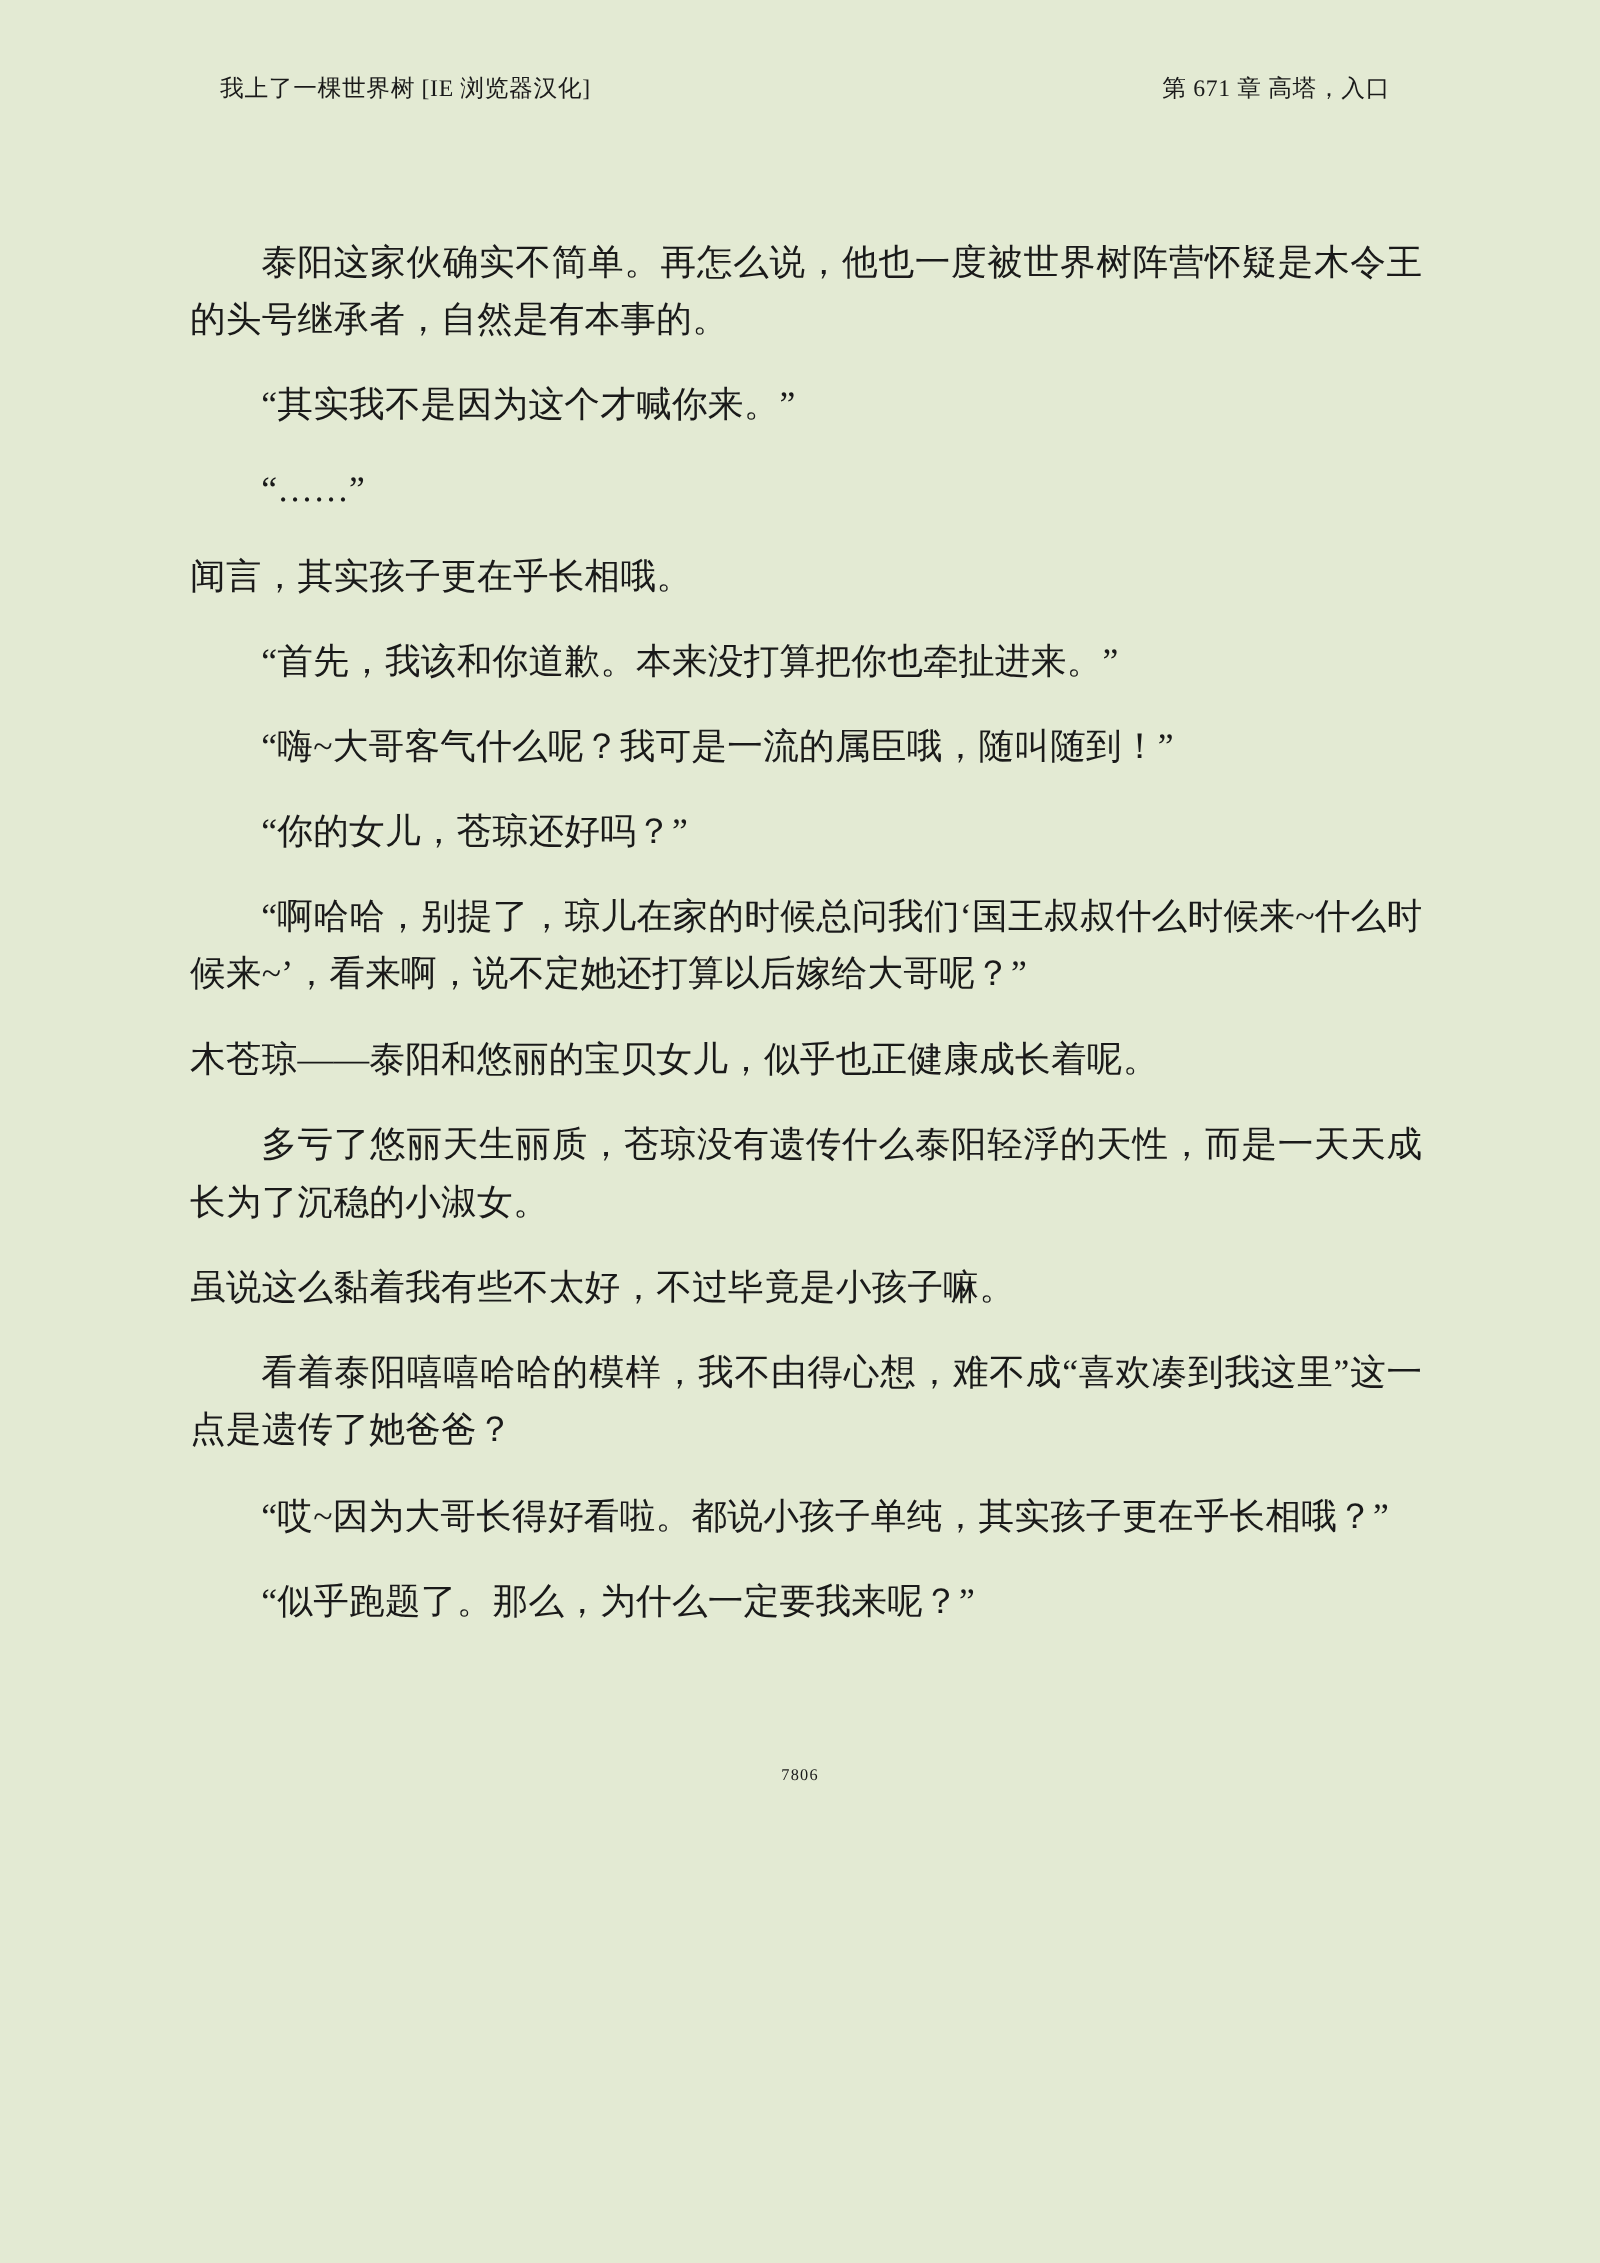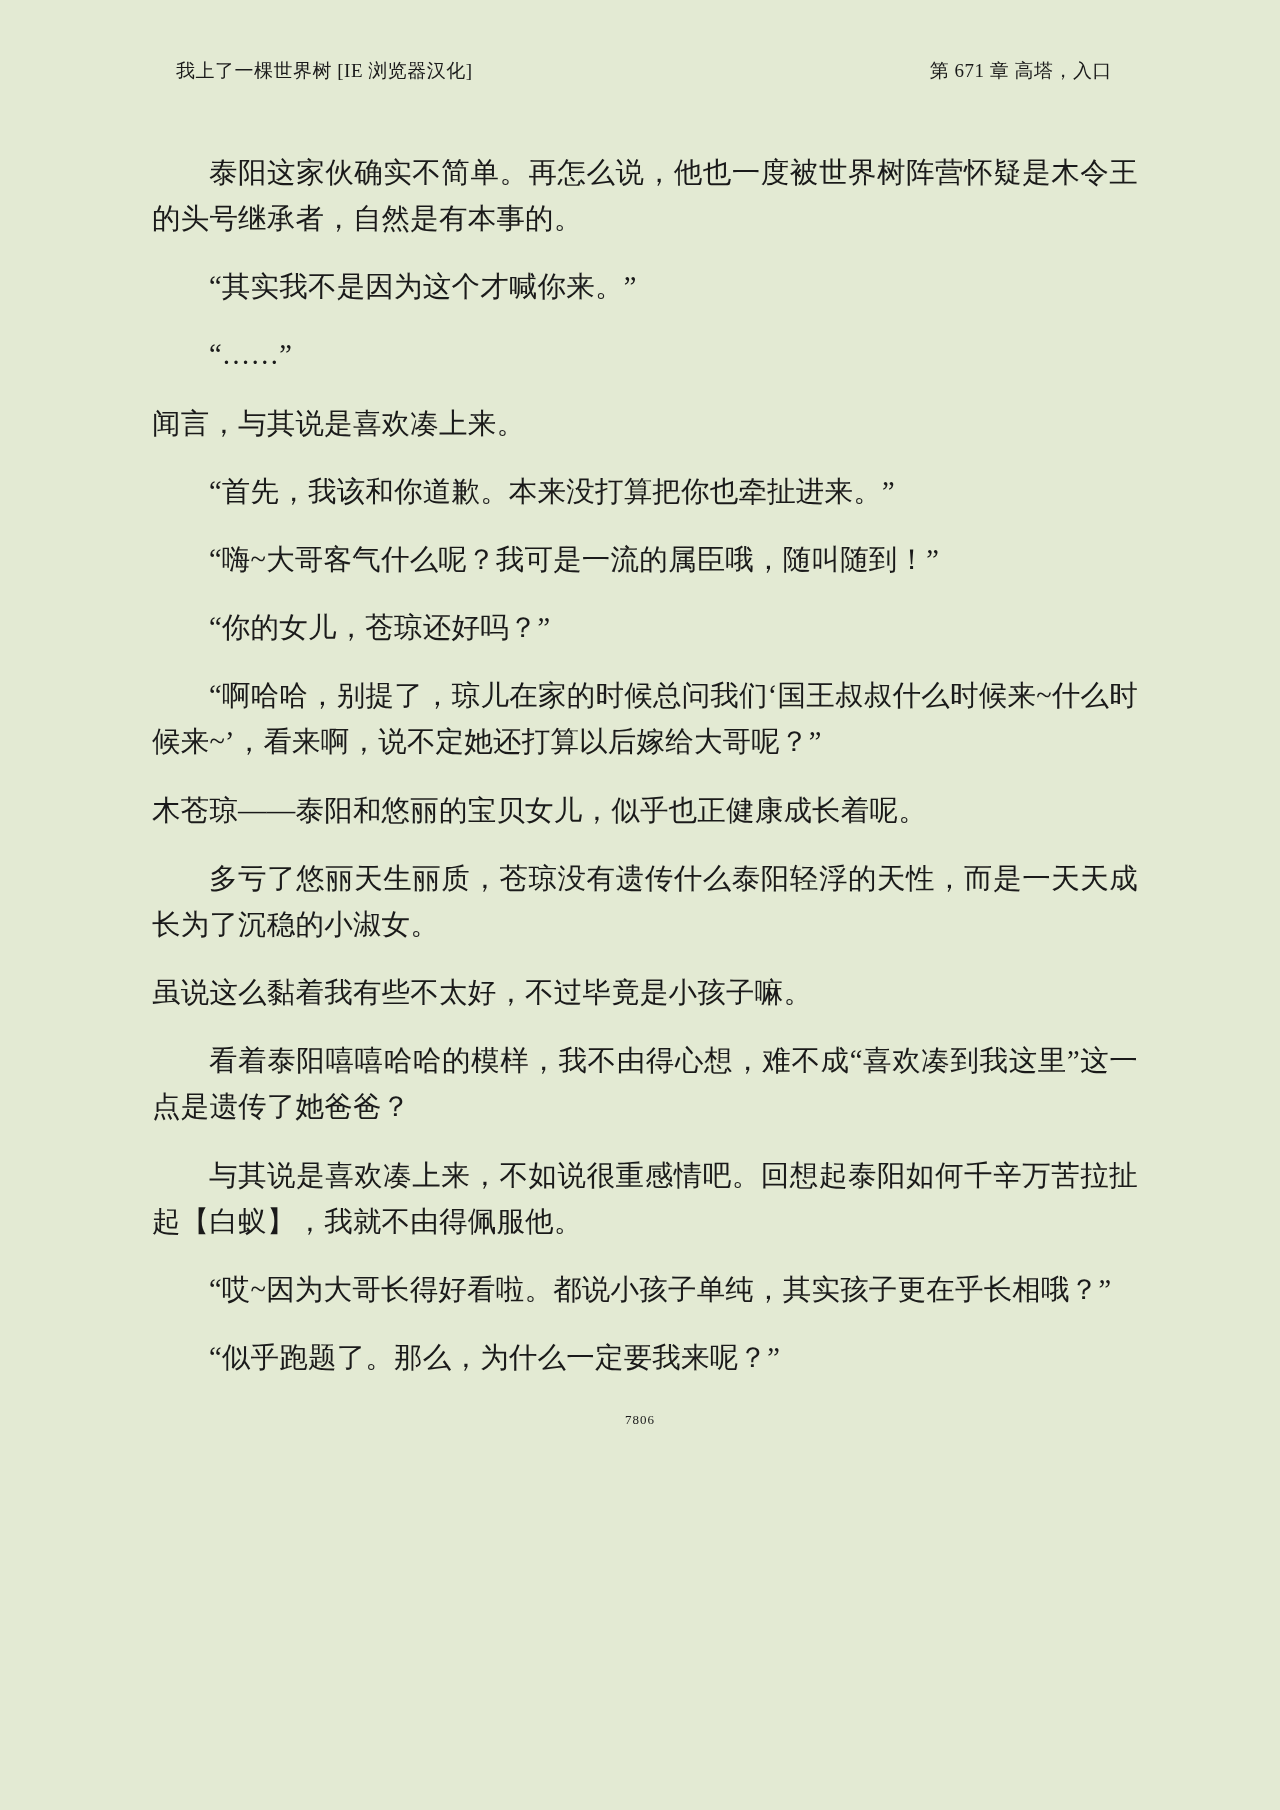--- a/index.html
+++ b/index.html
@@ -33,21 +33,21 @@
     padding: 0 40px 0 48px;
     margin-top: 8px;
   }
   .header .left {
     white-space: nowrap;
   }
   .header .right {
     white-space: nowrap;
   }
   .content {
-    margin-top: 66px;
+    margin-top: 104px;
     padding: 0 14px 0 24px;
   }
   p.para {
     font-size: 28.5px;
     line-height: 1.62;
     margin: 0 0 22px 0;
     text-indent: 2em;
     text-align: justify;
     letter-spacing: 0.2px;
   }
@@ -71,30 +71,29 @@
 
   <div class="header">
     <div class="left">我上了一棵世界树 [IE 浏览器汉化]</div>
     <div class="right">第 671 章 高塔，入口</div>
   </div>
 
   <div class="content">
       <p class="para">泰阳这家伙确实不简单。再怎么说，他也一度被世界树阵营怀疑是木令王的头号继承者，自然是有本事的。</p>
       <p class="para">“其实我不是因为这个才喊你来。”</p>
       <p class="para">“……”</p>
-      <p class="para noindent">闻言，与其说是喜欢凑上来。</p>
+      <p class="para noindent">闻言，其实孩子更在乎长相哦。</p>
       <p class="para">“首先，我该和你道歉。本来没打算把你也牵扯进来。”</p>
       <p class="para">“嗨~大哥客气什么呢？我可是一流的属臣哦，随叫随到！”</p>
       <p class="para">“你的女儿，苍琼还好吗？”</p>
       <p class="para">“啊哈哈，别提了，琼儿在家的时候总问我们‘国王叔叔什么时候来~什么时候来~’，看来啊，说不定她还打算以后嫁给大哥呢？”</p>
       <p class="para noindent">木苍琼——泰阳和悠丽的宝贝女儿，似乎也正健康成长着呢。</p>
       <p class="para">多亏了悠丽天生丽质，苍琼没有遗传什么泰阳轻浮的天性，而是一天天成长为了沉稳的小淑女。</p>
       <p class="para noindent">虽说这么黏着我有些不太好，不过毕竟是小孩子嘛。</p>
       <p class="para">看着泰阳嘻嘻哈哈的模样，我不由得心想，难不成“喜欢凑到我这里”这一点是遗传了她爸爸？</p>
-      <p class="para">与其说是喜欢凑上来，不如说很重感情吧。回想起泰阳如何千辛万苦拉扯起【白蚁】，我就不由得佩服他。</p>
       <p class="para">“哎~因为大哥长得好看啦。都说小孩子单纯，其实孩子更在乎长相哦？”</p>
       <p class="para">“似乎跑题了。那么，为什么一定要我来呢？”</p>
     </div>
 
   <div class="footer">
     <span>7806</span>
   </div>
 
 </div>
 

